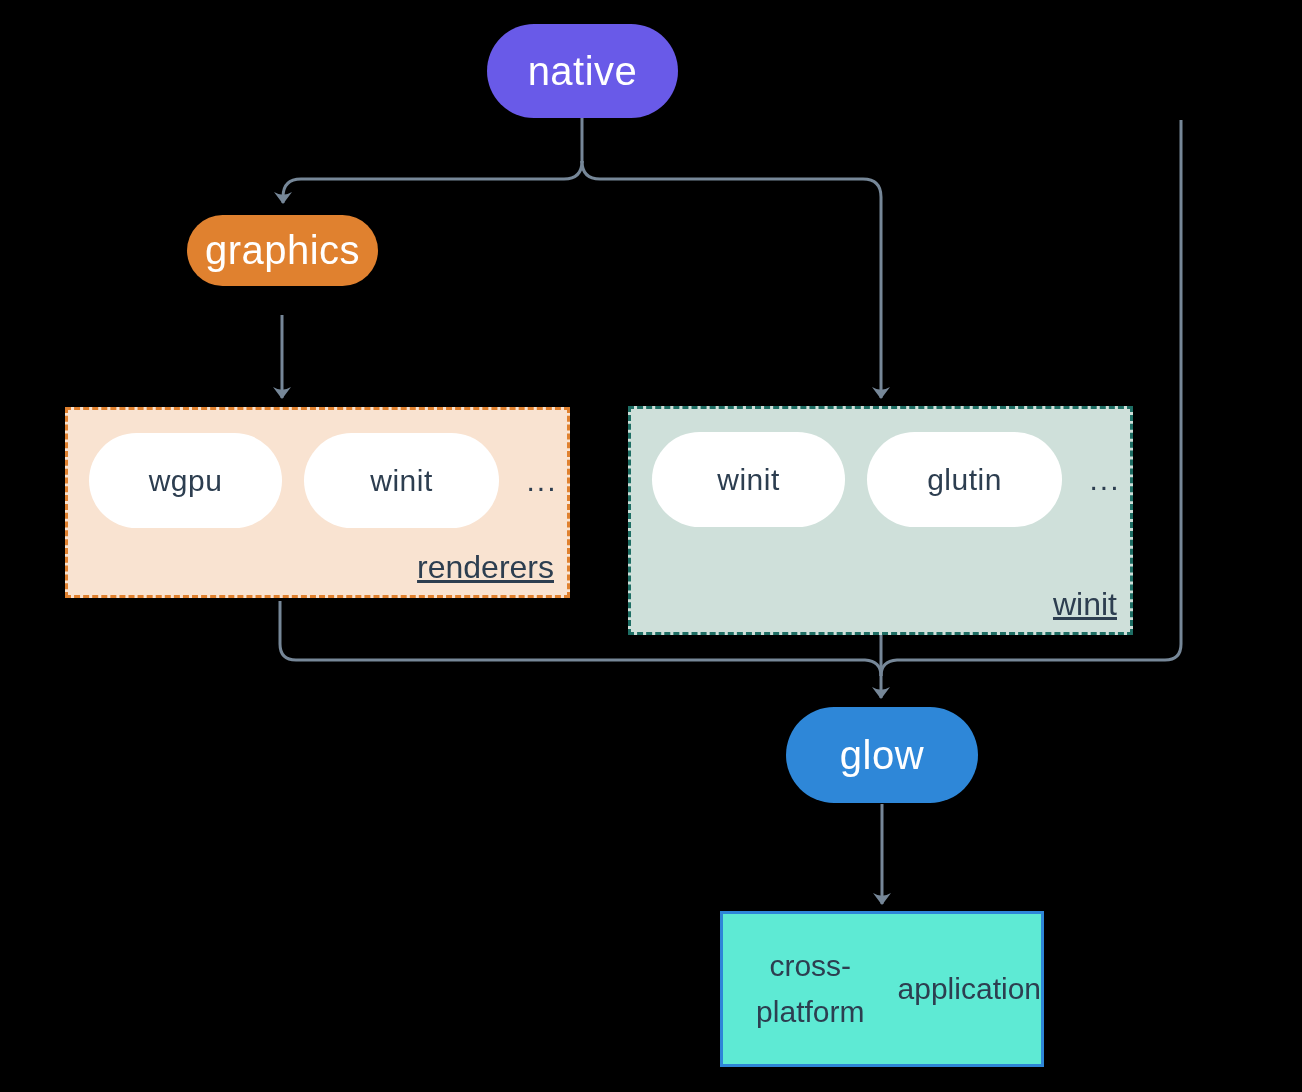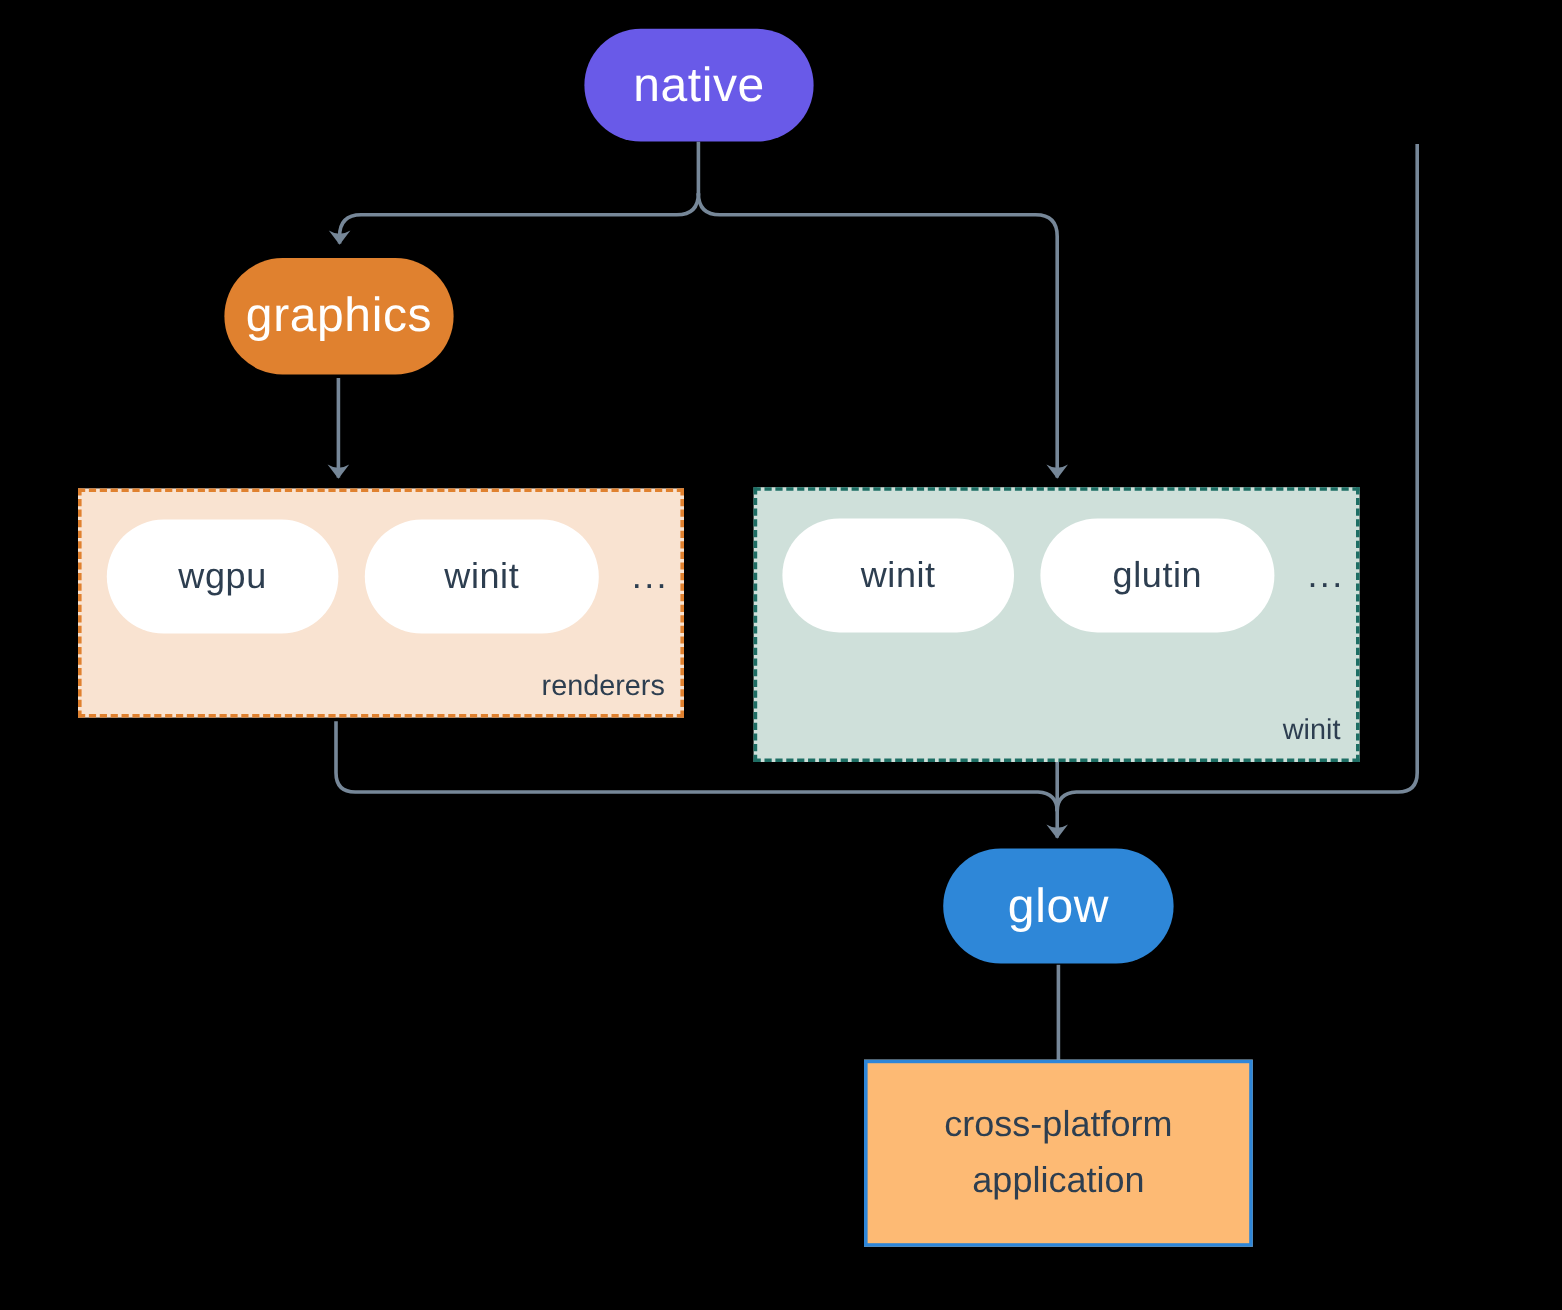--- a/index.html
+++ b/index.html
@@ -21,21 +21,21 @@
     display: flex;
     align-items: center;
     justify-content: center;
     border-radius: 60px;
     color: #ffffff;
     font-size: 40px;
     letter-spacing: 0.5px;
   }
   .pill-native  { left: 487px;  top: 24px;  width: 191px; height: 94px; background: #695ae8; }
   .pill-web     { left: 1088px; top: 23px;  width: 189px; height: 95px; background: #695ae8; }
-  .pill-graphics{ left: 187px;  top: 215px; width: 191px; height: 97px; background: #e0812f; }
+  .pill-graphics{ left: 187px;  top: 215px; width: 191px; height: 71px; background: #e0812f; }
   .pill-iced    { left: 786px;  top: 707px; width: 192px; height: 96px; background: #2e87d8; }
 
   .group {
     position: absolute;
     box-sizing: border-box;
     border: 3px dashed;
   }
   .group-renderers {
     left: 25px; top: 407px; width: 505px; height: 191px;
     background: #f9e3d1; border-color: #e0812f; margin-left: 40px;
@@ -60,30 +60,31 @@
   .dots {
     position: absolute;
     left: 448px; top: 23px; width: 52px; height: 95px;
     display: flex; align-items: center; justify-content: center;
     color: #2d3e50; font-size: 30px; letter-spacing: 2px;
   }
   .group-label {
     position: absolute;
     right: 13px; bottom: 9px;
     color: #2d3e50;
-    font-size: 24px;
+    font-size: 32px;
+    text-decoration: underline;
   }
   .appbox {
     position: absolute;
-    left: 720px; top: 883px; width: 324px; height: 156px;
+    left: 720px; top: 911px; width: 324px; height: 156px;
     box-sizing: border-box;
-    background: #fdba74;
+    background: #5eead4;
     border: 3px solid #2e86d8;
     display: flex;
-    flex-direction: column;
+    flex-direction: row;
     align-items: center;
     justify-content: center;
     color: #2d3e50;
     font-size: 30px;
     line-height: 46px;
     text-align: center;
   }
 </style>
 </head>
 <body>

